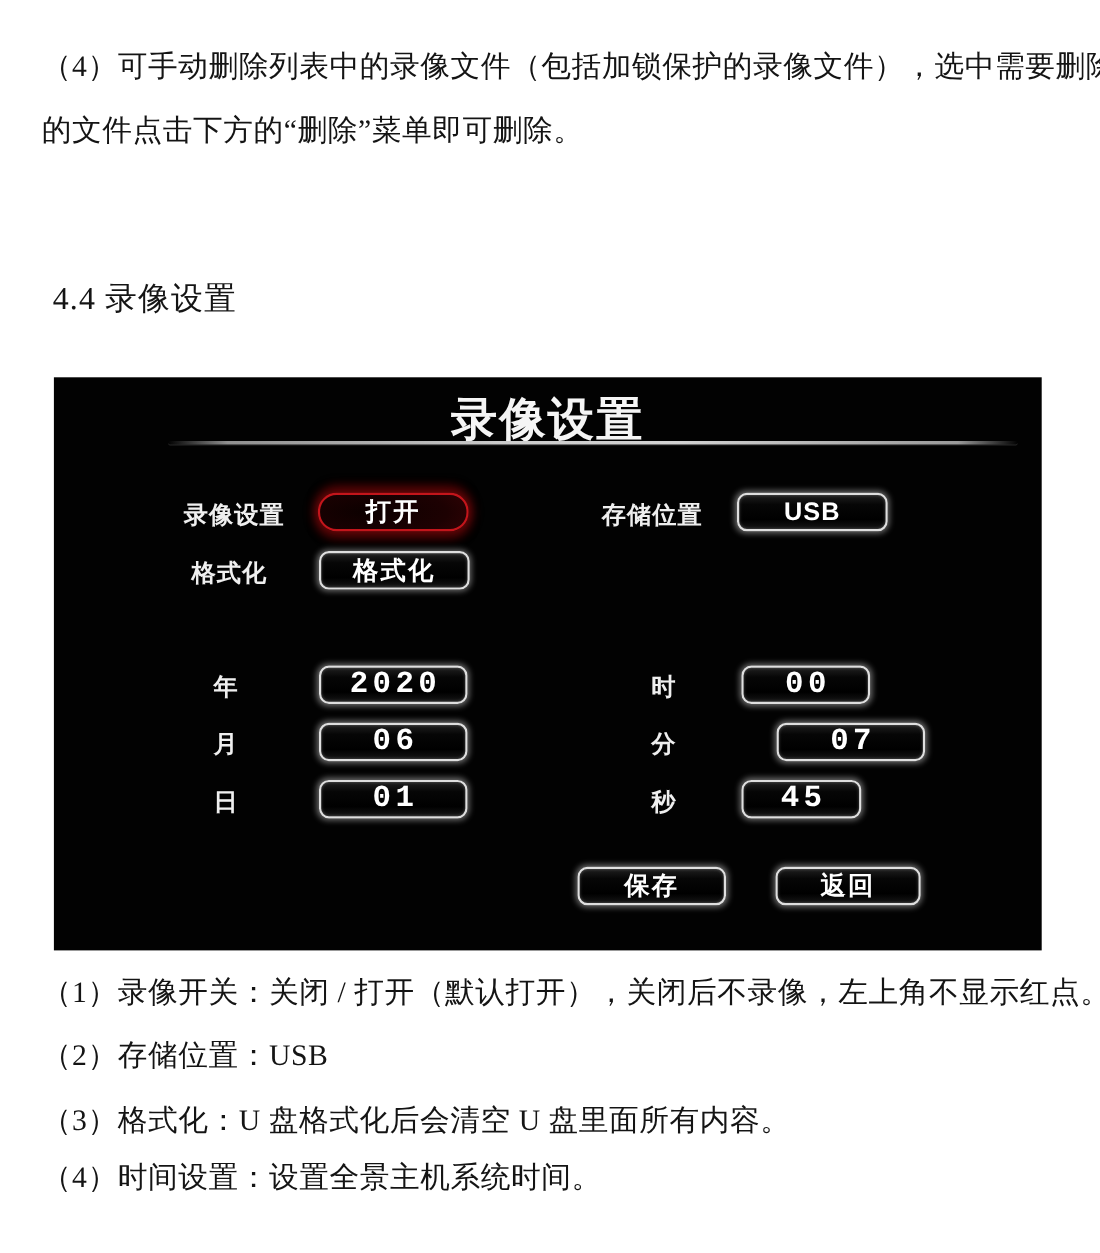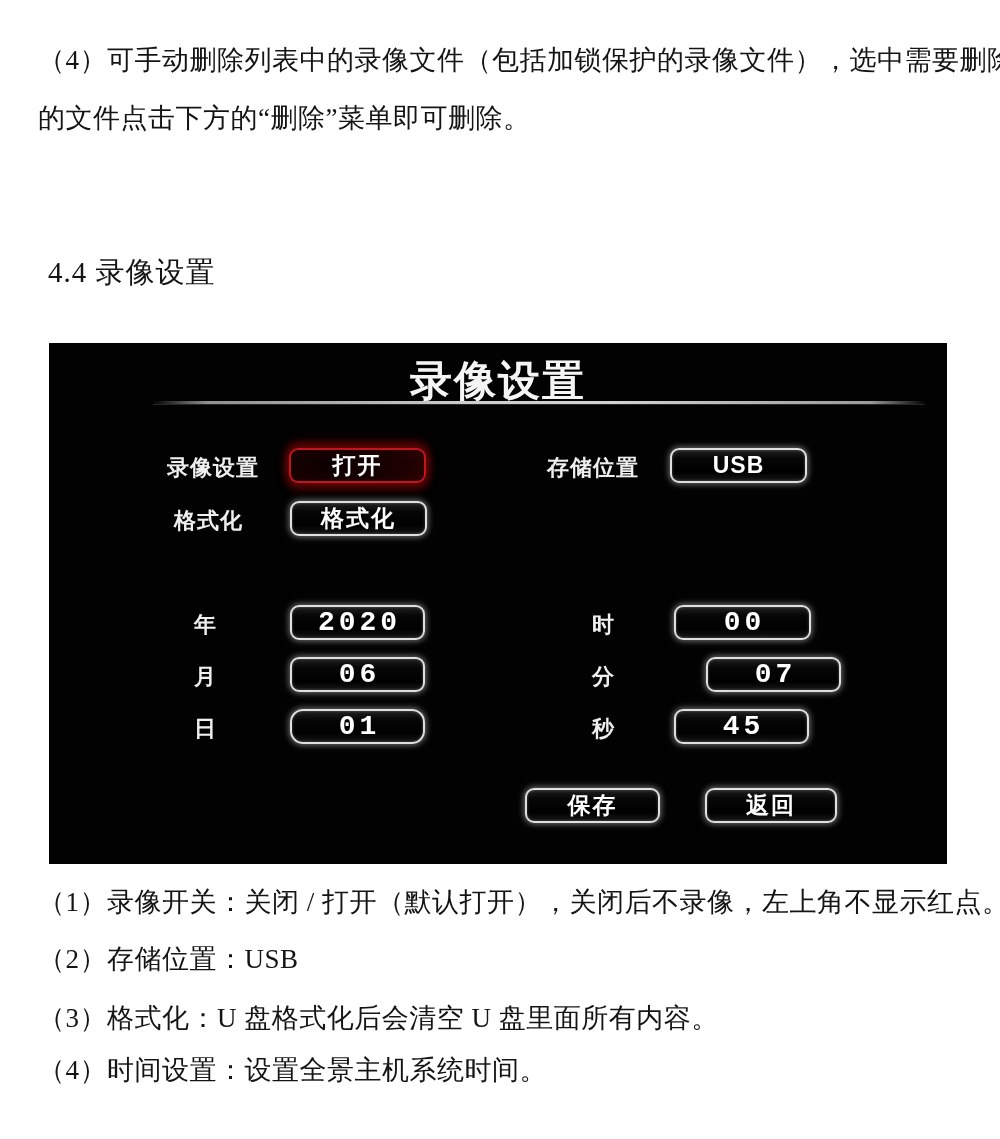--- a/index.html
+++ b/index.html
@@ -110,55 +110,55 @@
   <div class="doc-line" style="top:98px">的文件点击下方的“删除”菜单即可删除。</div>
 
   <div class="heading" style="top:252px">4.4 录像设置</div>
 
   <div class="panel">
 
     <div class="panel-title">录像设置</div>
     <div class="divider"></div>
 
     <span class="plabel" style="left:118px; top:110px;">录像设置</span>
-    <button class="btn red" style="left:240px; top:105px; width:137px;">打开</button>
+    <button class="btn red" style="left:240px; top:105px; width:137px;border-radius:17px;">打开</button>
 
     <span class="plabel" style="left:498px; top:110px;">存储位置</span>
     <button class="btn" style="left:621px; top:105px; width:137px; letter-spacing:1px;">USB</button>
 
     <span class="plabel" style="left:125px; top:163px;">格式化</span>
     <button class="btn" style="left:241px; top:158px; width:137px;">格式化</button>
 
     <span class="plabel" style="left:145px; top:267px;">年</span>
     <button class="btn" style="left:241px; top:262px; width:135px;">
         <span class="num">2020</span>
       </button>
 
     <span class="plabel" style="left:145px; top:319px;">月</span>
     <button class="btn" style="left:241px; top:314px; width:135px;align-items:center;">
         <span class="num">06</span>
       </button>
 
     <span class="plabel" style="left:145px; top:371px;">日</span>
-    <button class="btn" style="left:241px; top:366px; width:135px;border-radius:13px;">
+    <button class="btn" style="left:241px; top:366px; width:135px;">
         <span class="num">01</span>
       </button>
 
     <span class="plabel" style="left:543px; top:267px;">时</span>
-    <button class="btn" style="left:625px; top:262px; width:137px;">
+    <button class="btn" style="left:625px; top:262px; width:117px;">
         <span class="num">00</span>
       </button>
 
     <span class="plabel" style="left:543px; top:319px;">分</span>
     <button class="btn" style="left:625px; top:314px; width:135px;margin-left:32px;">
         <span class="num">07</span>
       </button>
 
     <span class="plabel" style="left:543px; top:371px;">秒</span>
-    <button class="btn" style="left:625px; top:366px; width:135px;">
+    <button class="btn" style="left:625px; top:366px; width:109px;">
         <span class="num">45</span>
       </button>
 
     <button class="btn" style="left:476px; top:445px; width:135px;">保存</button>
     <button class="btn" style="left:656px; top:445px; width:132px;">返回</button>
   </div>
 
   <div class="doc-line" style="top:882px">（1）录像开关：关闭 / 打开（默认打开），关闭后不录像，左上角不显示红点。</div>
   <div class="doc-line" style="top:939px">（2）存储位置：USB</div>
   <div class="doc-line" style="top:998px">（3）格式化：U 盘格式化后会清空 U 盘里面所有内容。</div>

